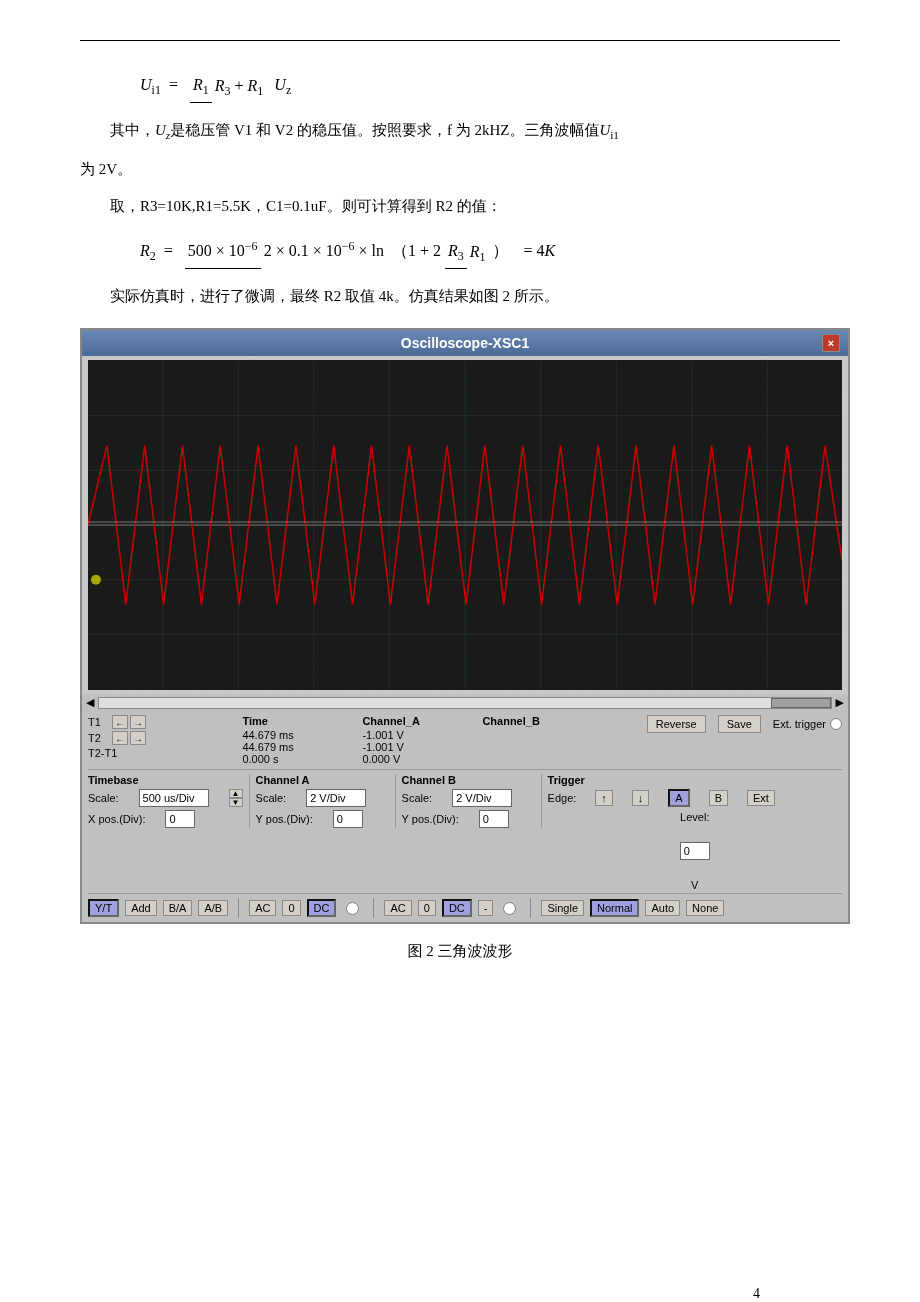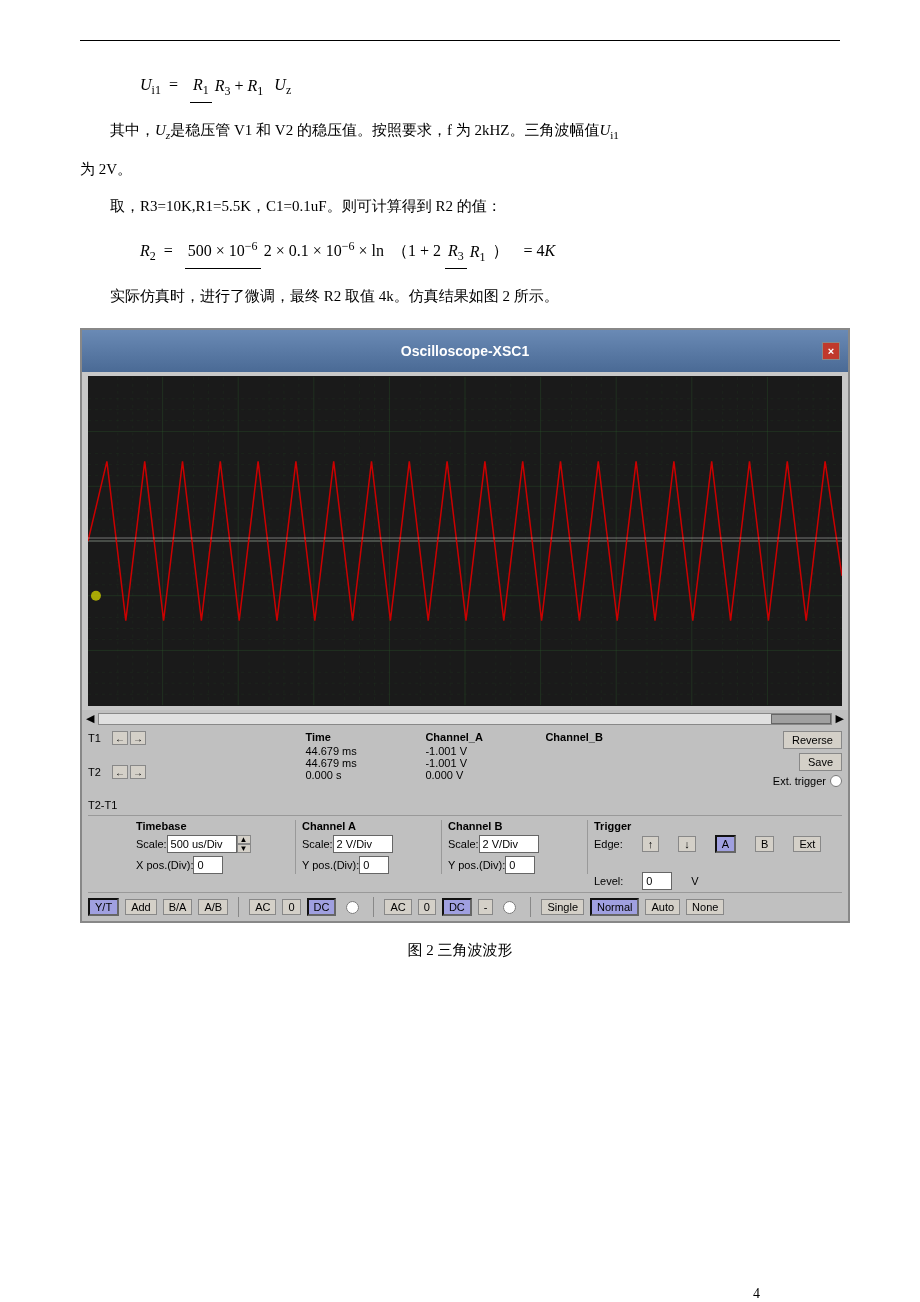--- a/index.html
+++ b/index.html
@@ -54,21 +54,21 @@
       background: #c8c8c8;
       width: 770px;
     }
     .osc-titlebar {
       background: linear-gradient(to bottom, #6a8ab5, #4a6a95);
       color: #fff;
       text-align: center;
       font-family: Arial, sans-serif;
       font-size: 14px;
       font-weight: bold;
-      padding: 12px 8px;
+      padding: 4px 8px;
       display: flex;
       align-items: center;
       justify-content: space-between;
     }
     .osc-titlebar .title-text {
       flex: 1;
       text-align: center;
     }
     .osc-close-btn {
       background: #c0392b;
@@ -132,21 +132,21 @@
     }
     .osc-ctrl-row1 {
       display: flex;
       align-items: flex-start;
       gap: 6px;
       margin-bottom: 4px;
     }
     .osc-t-section {
       display: flex;
       flex-direction: column;
-      gap: 20px;
+      gap: 2px;
       min-width: 90px;
     }
     .osc-t-row {
       display: flex;
       align-items: center;
       gap: 2px;
     }
     .osc-t-label {
       min-width: 22px;
       font-size: 11px;
@@ -182,38 +182,37 @@
     .osc-btn {
       background: #d4d0c8;
       border: 1px solid #888;
       padding: 2px 8px;
       font-size: 11px;
       cursor: pointer;
       font-family: Arial, sans-serif;
     }
     .osc-right-btns {
       display: flex;
-      flex-direction: column;
+      gap: 12px;
+      align-items: center;
+    }
+    .ext-trigger-row {
+      display: flex;
+      align-items: center;
       gap: 4px;
-      align-items: flex-end;
-    }
-    .ext-trigger-row {
-      display: flex;
-      align-items: center;
-      gap: 4px;
       font-size: 11px;
     }
     .osc-section-label {
       font-size: 11px;
       font-weight: bold;
     }
     .osc-labeled-input {
       display: flex;
       align-items: center;
-      gap: 0;
+      gap: 20px;
       font-size: 11px;
     }
     .osc-input-box {
       background: #fff;
       border: 1px solid #666;
       font-size: 11px;
       padding: 1px 3px;
       height: 18px;
     }
     .osc-spin {
@@ -477,21 +476,21 @@
           <button class="osc-btn">Save</button>
           <div class="ext-trigger-row">
             <span>Ext. trigger</span>
             <input type="radio" class="osc-radio" style="">
           </div>
         </div>
       </div>
 
       <div style="display:flex; gap:0; border-top:1px solid #999; padding-top:4px; margin-top:2px; flex-wrap:nowrap; align-items:flex-start;">
 
-        <div style="min-width:160px; border-right:1px solid #999; padding-right:6px; margin-right:6px;margin-left:48px;">
+        <div style="min-width:160px; border-right:1px solid #999; padding-right:6px; margin-right:6px;">
           <div class="osc-section-label">Timebase</div>
           <div class="osc-labeled-input" style="margin-top:3px;">
             <span>Scale:</span>
             <input type="text" class="osc-input-box" style="width: 70px;" value="500 us/Div">
             <div class="osc-spin">
               <div class="osc-spin-btn">▲</div>
               <div class="osc-spin-btn">▼</div>
             </div>
           </div>
           <div class="osc-labeled-input" style="margin-top:3px;">
@@ -527,21 +526,21 @@
         <div style="flex:1;">
           <div class="osc-section-label">Trigger</div>
           <div class="osc-trigger-row" style="margin-top:3px;">
             <span>Edge:</span>
             <button class="osc-small-btn">↑</button>
             <button class="osc-small-btn">↓</button>
             <button class="osc-small-btn active">A</button>
             <button class="osc-small-btn">B</button>
             <button class="osc-small-btn">Ext</button>
           </div>
-          <div class="osc-trigger-row" style="margin-top:19px;">
+          <div class="osc-trigger-row" style="margin-top:4px;flex-direction:column;">
             <span>Level:</span>
             <input type="text" class="osc-input-box" style="width: 30px;" value="0">
             <span>V</span>
           </div>
         </div>
       </div>
 
       <div class="osc-ctrl-row3">
         <button class="osc-small-btn active">Y/T</button>
         <button class="osc-small-btn">Add</button>

